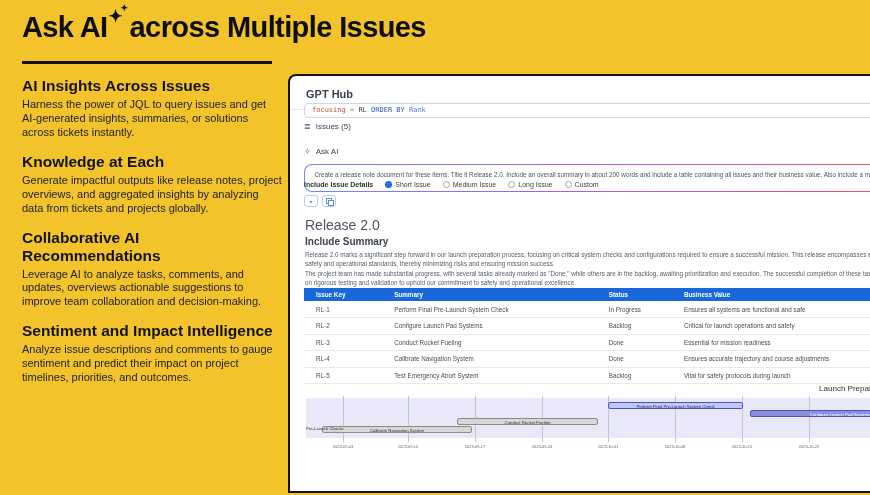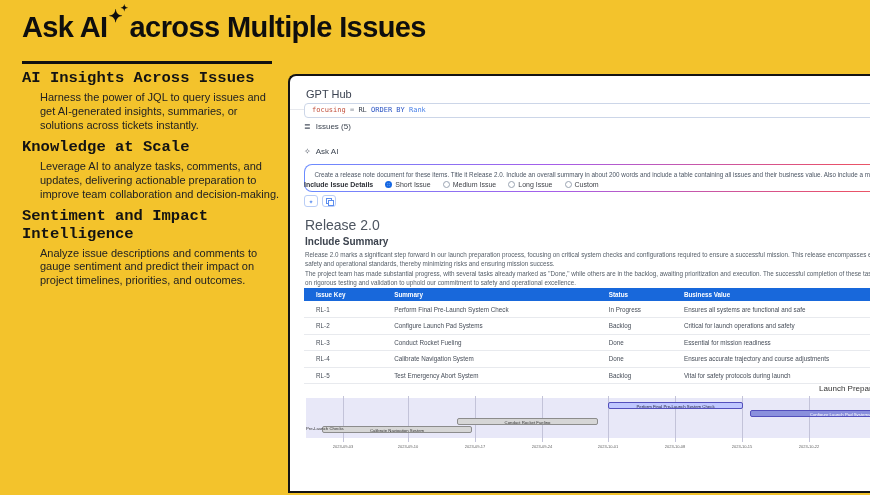--- a/index.html
+++ b/index.html
@@ -11,33 +11,33 @@
     color:#1c1c1c;
   }
 
   
   .left-panel { position:absolute; left:22px; top:12px; width:260px; }
   .main-title { font-size:29px; font-weight:bold; color:#0e0e0e; letter-spacing:-0.6px; line-height:1.05; white-space:nowrap; }
   .sparkle { position:relative; display:inline-block; width:22px; height:26px; vertical-align:top; }
   .sparkle .big   { position:absolute; left:1px; top:-4px; font-size:17px; }
   .sparkle .small { position:absolute; left:13px; top:-8px; font-size:9px; }
   .rule { width:250px; height:3px; background:#111; margin:19px 0 6px; }
-  .lp-section h2 { font-size:15.5px; font-weight:bold; color:#131313; line-height:1.15; margin:6px 0 3px;font-family:Liberation Mono, monospace; }
-  .lp-section p  { font-size:11px; line-height:1.27; color:#222; font-weight:500;margin-left:18px; }
+  .lp-section h2 { font-size:15.5px; font-weight:bold; color:#131313; line-height:1.15; margin:13px 0 3px; }
+  .lp-section p  { font-size:11px; line-height:1.27; color:#222; font-weight:500; }
 
   
   .window {
     position:absolute; left:288px; top:74px; width:582px; height:419px;
     background:#fff; border:2px solid #141414; border-right:none;
     border-radius:8px 0 0 0; overflow:hidden;
   }
   .win-inner { position:relative; width:1160px; height:100%; }
 
   .app-header { padding:8px 16px 7px; border-bottom:1px solid #e7e9ee; width:582px; }
-  .app-title { font-size:11px; font-weight:normal; color:#3a4250; }
+  .app-title { font-size:11px; font-weight:bold; color:#3a4250; }
 
   .query-box {
     position:absolute; left:14px; top:27px; width:1120px; height:15px;
     border:1px solid #ccd6e8; border-radius:4px; background:#fff;
     font-family:"DejaVu Sans Mono", monospace; font-size:7px; line-height:13px; padding:0 7px;
     white-space:nowrap;
   }
   .tok-field { color:#c2503c; }
   .tok-op    { color:#8a919c; }
   .tok-val   { color:#3d4552; }
@@ -111,24 +111,26 @@
   <div class="main-title">
     <span>Ask AI</span><span class="sparkle"><span class="big">✦</span><span class="small">✦</span></span><span>across Multiple Issues</span>
   </div>
   <div class="rule"></div>
 
   <div class="lp-section">
     <h2>AI Insights Across Issues</h2>
     <p>Harness the power of JQL to query issues and get AI-generated insights, summaries, or solutions across tickets instantly.</p>
   </div>
   <div class="lp-section">
-    <h2>Knowledge at Scale</h2>
-  </div>
-  <div class="lp-section">
-    <p>Leverage AI to analyze tasks, comments, and updates, delivering actionable preparation to improve team collaboration and decision-making.</p>
+    <h2>Knowledge at Each</h2>
+    <p>Generate impactful outputs like release notes, project overviews, and aggregated insights by analyzing data from tickets and projects globally.</p>
+  </div>
+  <div class="lp-section">
+    <h2>Collaborative AI Recommendations</h2>
+    <p>Leverage AI to analyze tasks, comments, and updates, overviews actionable suggestions to improve team collaboration and decision-making.</p>
   </div>
   <div class="lp-section">
     <h2>Sentiment and Impact Intelligence</h2>
     <p>Analyze issue descriptions and comments to gauge sentiment and predict their impact on project timelines, priorities, and outcomes.</p>
   </div>
 </div>
 
 <div class="window">
   <div class="win-inner">
 

